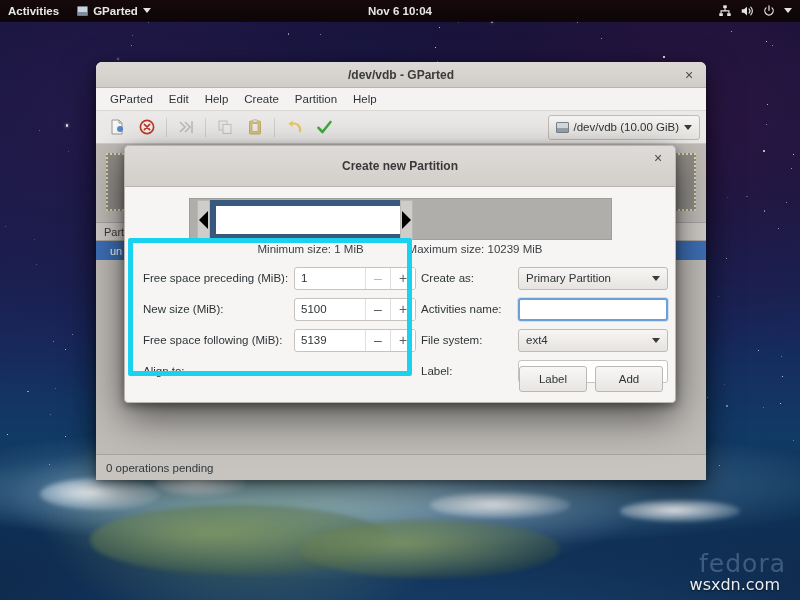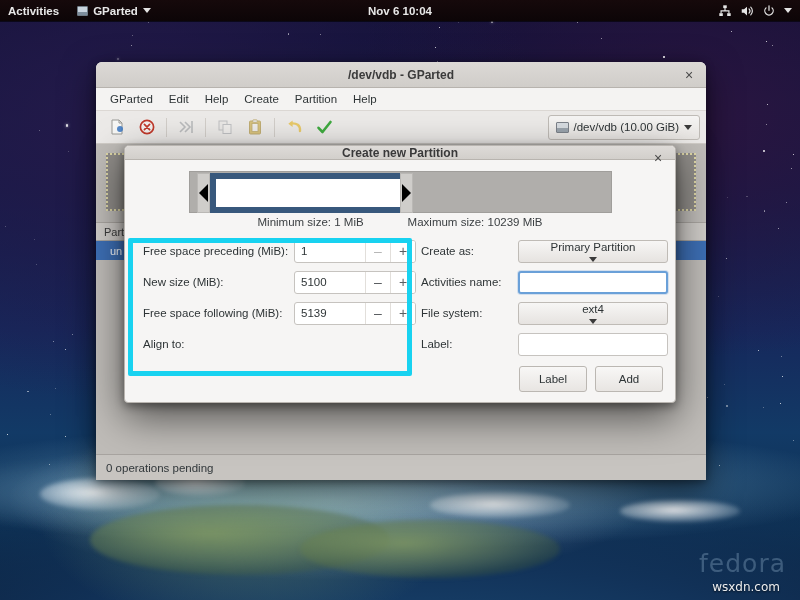--- a/index.html
+++ b/index.html
@@ -40,21 +40,21 @@
     background: radial-gradient(ellipse at 45% 45%, rgba(255,255,255,.92), rgba(235,245,250,.25) 65%, rgba(235,245,250,0));
     filter: blur(2px);
   }
   #fedora-logo {
     position: absolute; right: 14px; bottom: 22px;
     font-size: 25px; letter-spacing: 1px; color: rgba(160,190,215,.32);
     font-family: "DejaVu Sans", sans-serif;
   }
   #watermark {
     position: absolute; right: 20px; bottom: 6px;
-    font-size: 12px; color: rgba(255,255,255,.92);
+    font-size: 16px; color: rgba(255,255,255,.92);
     font-family: "DejaVu Sans", sans-serif;
     text-shadow: 0 1px 2px rgba(0,0,0,.7);
   }
 
   
   #topbar {
     position: absolute; left:0; top:0; width:800px; height:21px;
     background: linear-gradient(180deg,#16090b 0%, #0c0507 100%);
     color: #e8e8e8; display:flex; align-items:center;
     font-size: 11.5px; font-weight: bold;
@@ -132,21 +132,21 @@
 
   
   #dialog {
     position:absolute; left:124px; top:145px; width:552px; height:258px;
     background:#f6f5f4; border-radius:5px 5px 4px 4px;
     box-shadow: 0 14px 40px rgba(0,0,0,.58), 0 3px 10px rgba(0,0,0,.4);
     display:flex; flex-direction:column; overflow:hidden;
     border:1px solid #b9b5b0;
   }
   #dlg-titlebar {
-    height:14px; background:linear-gradient(180deg,#dedbd8 0%, #d2cfcb 100%);
+    height:41px; background:linear-gradient(180deg,#dedbd8 0%, #d2cfcb 100%);
     border-bottom:1px solid #b8b4af; position:relative;
     display:flex; align-items:center; justify-content:center;
   }
   #dlg-title { font-size:12px; font-weight:bold; color:#39393a; }
   #dlg-close {
     position:absolute; right:8px; top:3px; width:18px; height:18px;
     display:flex; align-items:center; justify-content:center;
     font-size:14px; color:#4a4a4a; cursor:pointer; line-height:1;
   }
   #dlg-content { flex:1; padding: 9px 12px 0 12px; position:relative; }
@@ -200,21 +200,21 @@
     background:#fff; user-select:none; line-height:1;
   }
   .spin-btn.dim { color:#b7b7b7; }
 
   .combo {
     height:23px; display:flex; align-items:center; justify-content:space-between;
     background:linear-gradient(180deg,#f7f6f5,#e6e3e0); border:1px solid #bfbbb6;
     border-radius:3px; padding:0 7px; font-size:11.5px; color:#2e3436; cursor:pointer;
   }
   #align-combo { width:122px; }
-  .combo-r { width:150px;flex-direction:column; }
+  .combo-r { width:150px; }
   .cb-caret { width:0;height:0;border-left:4.5px solid transparent;border-right:4.5px solid transparent;border-top:5px solid #3a3a3a; }
 
   .txtfield {
     width:150px; height:23px; border:1px solid #c6c3bf; border-radius:3px;
     background:#fff; display:flex; align-items:center; padding:0 6px;
   }
   .txtfield.focused { border:2px solid #6aa0d8; box-shadow: 0 0 0 1px rgba(106,160,216,.25); }
   .txtfield input {
     border:0; outline:0; background:transparent; width:100%;
     font-family:"Liberation Sans", sans-serif; font-size:11.5px; color:#2e3436;

